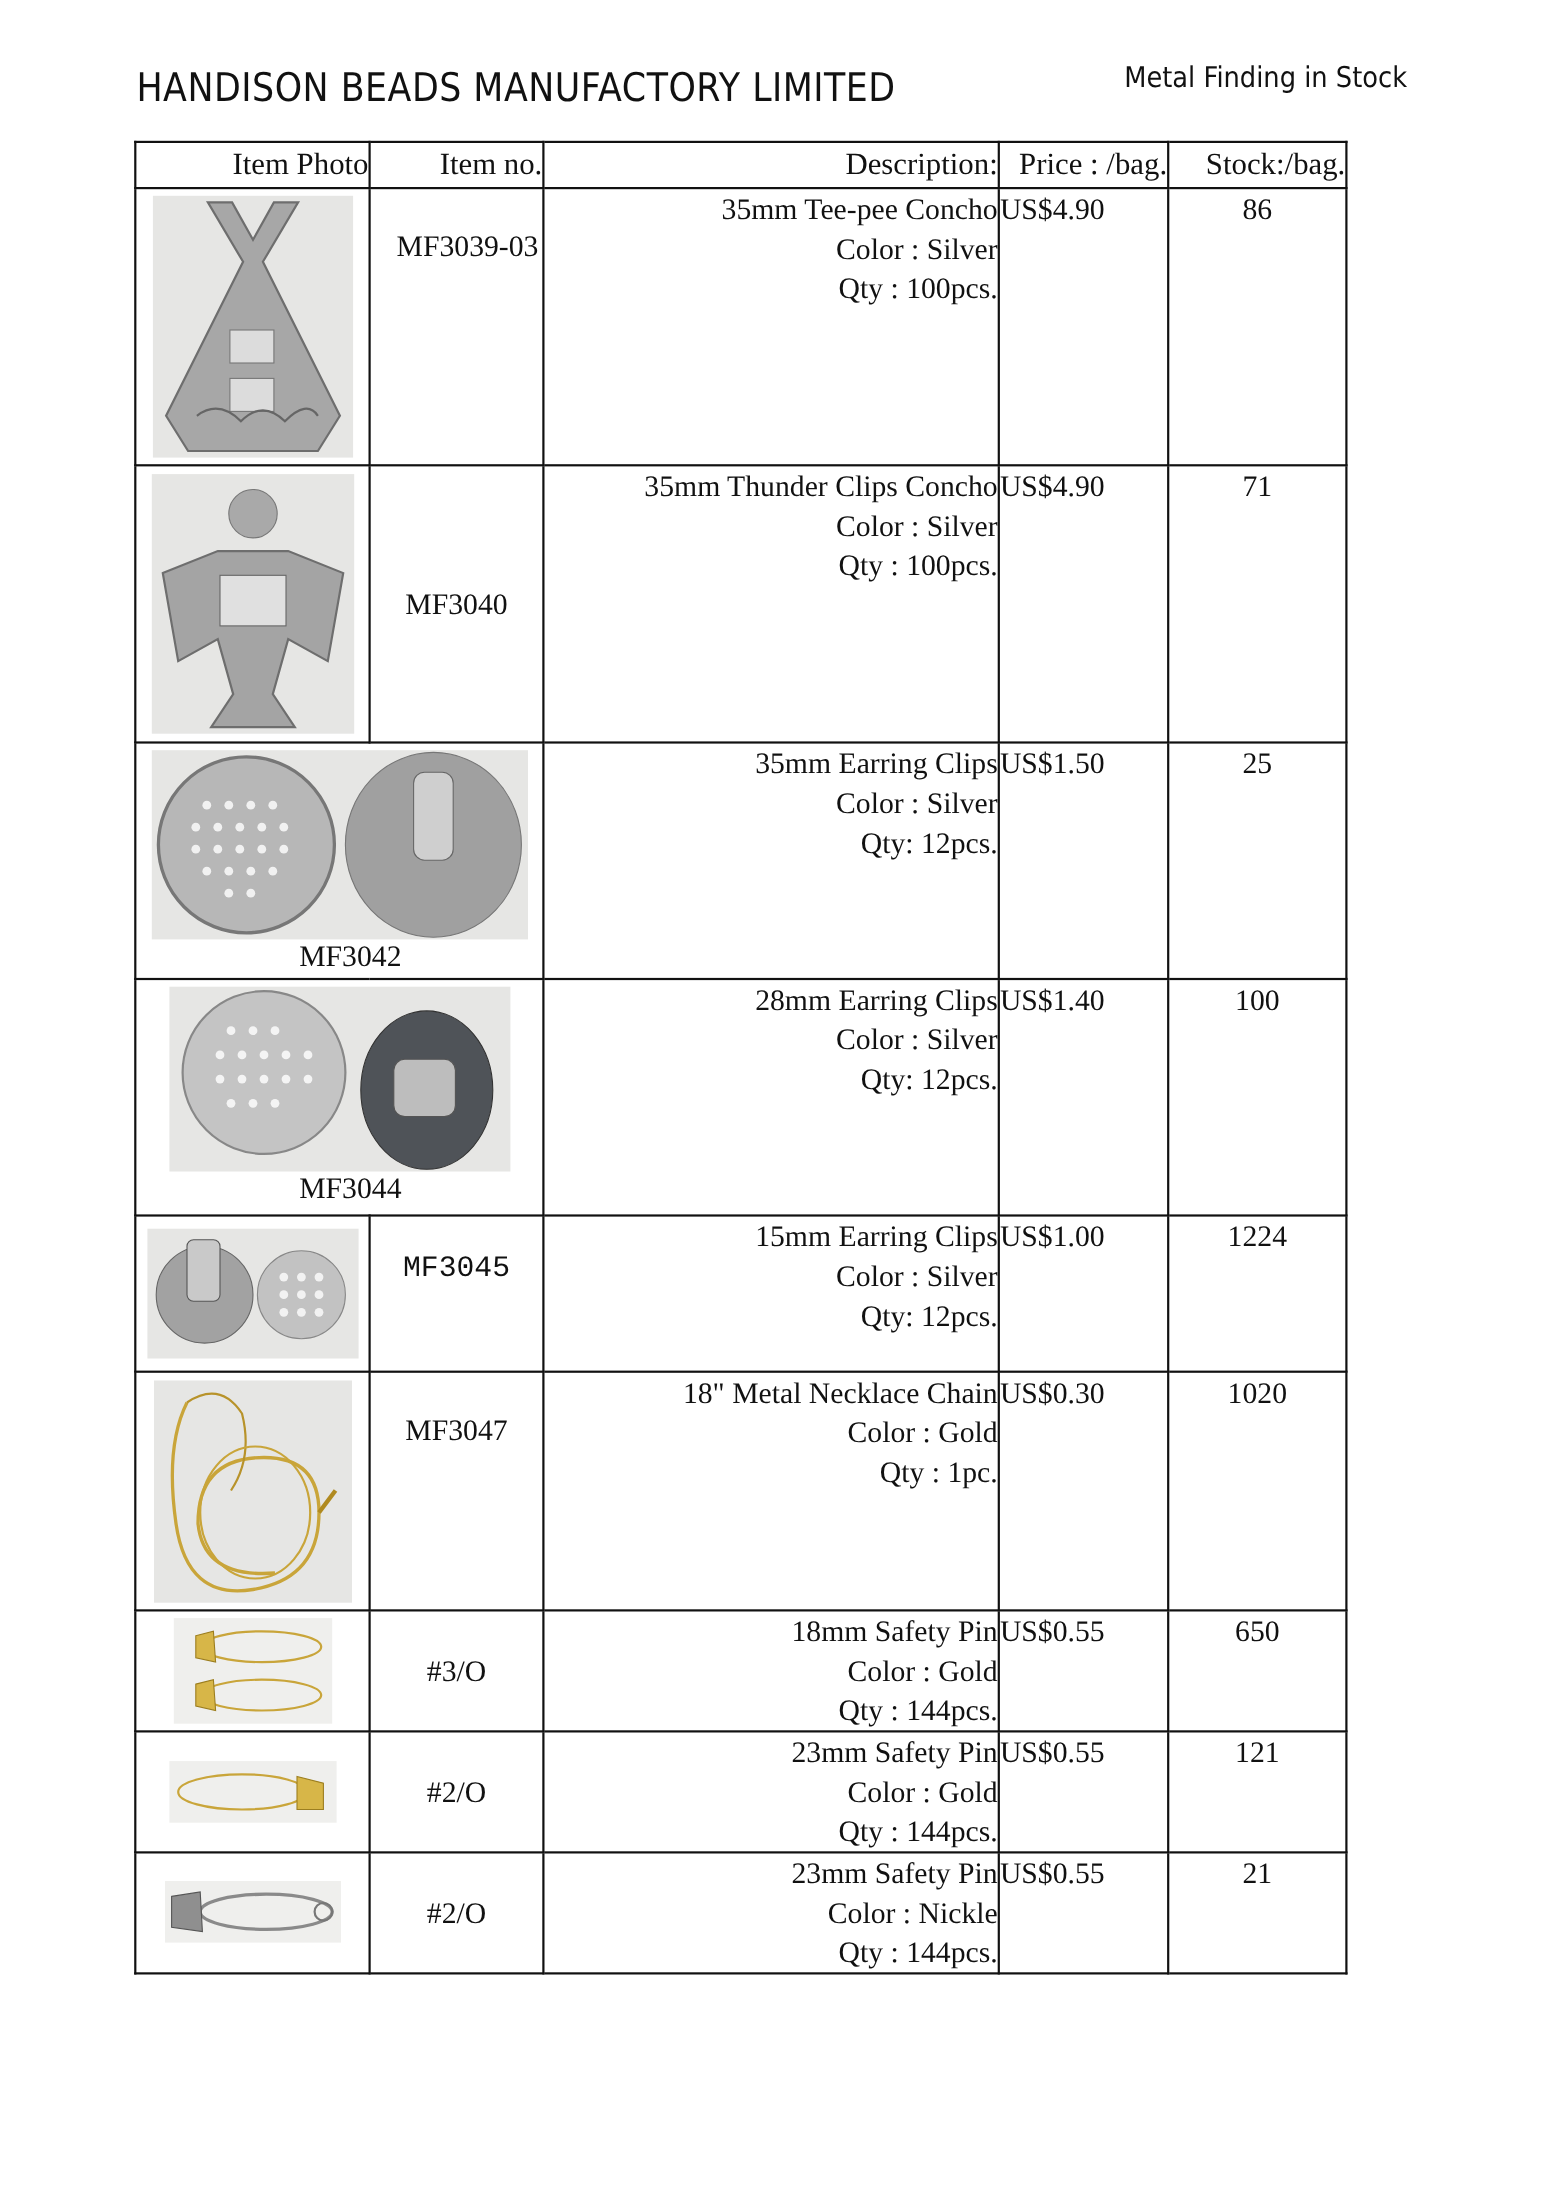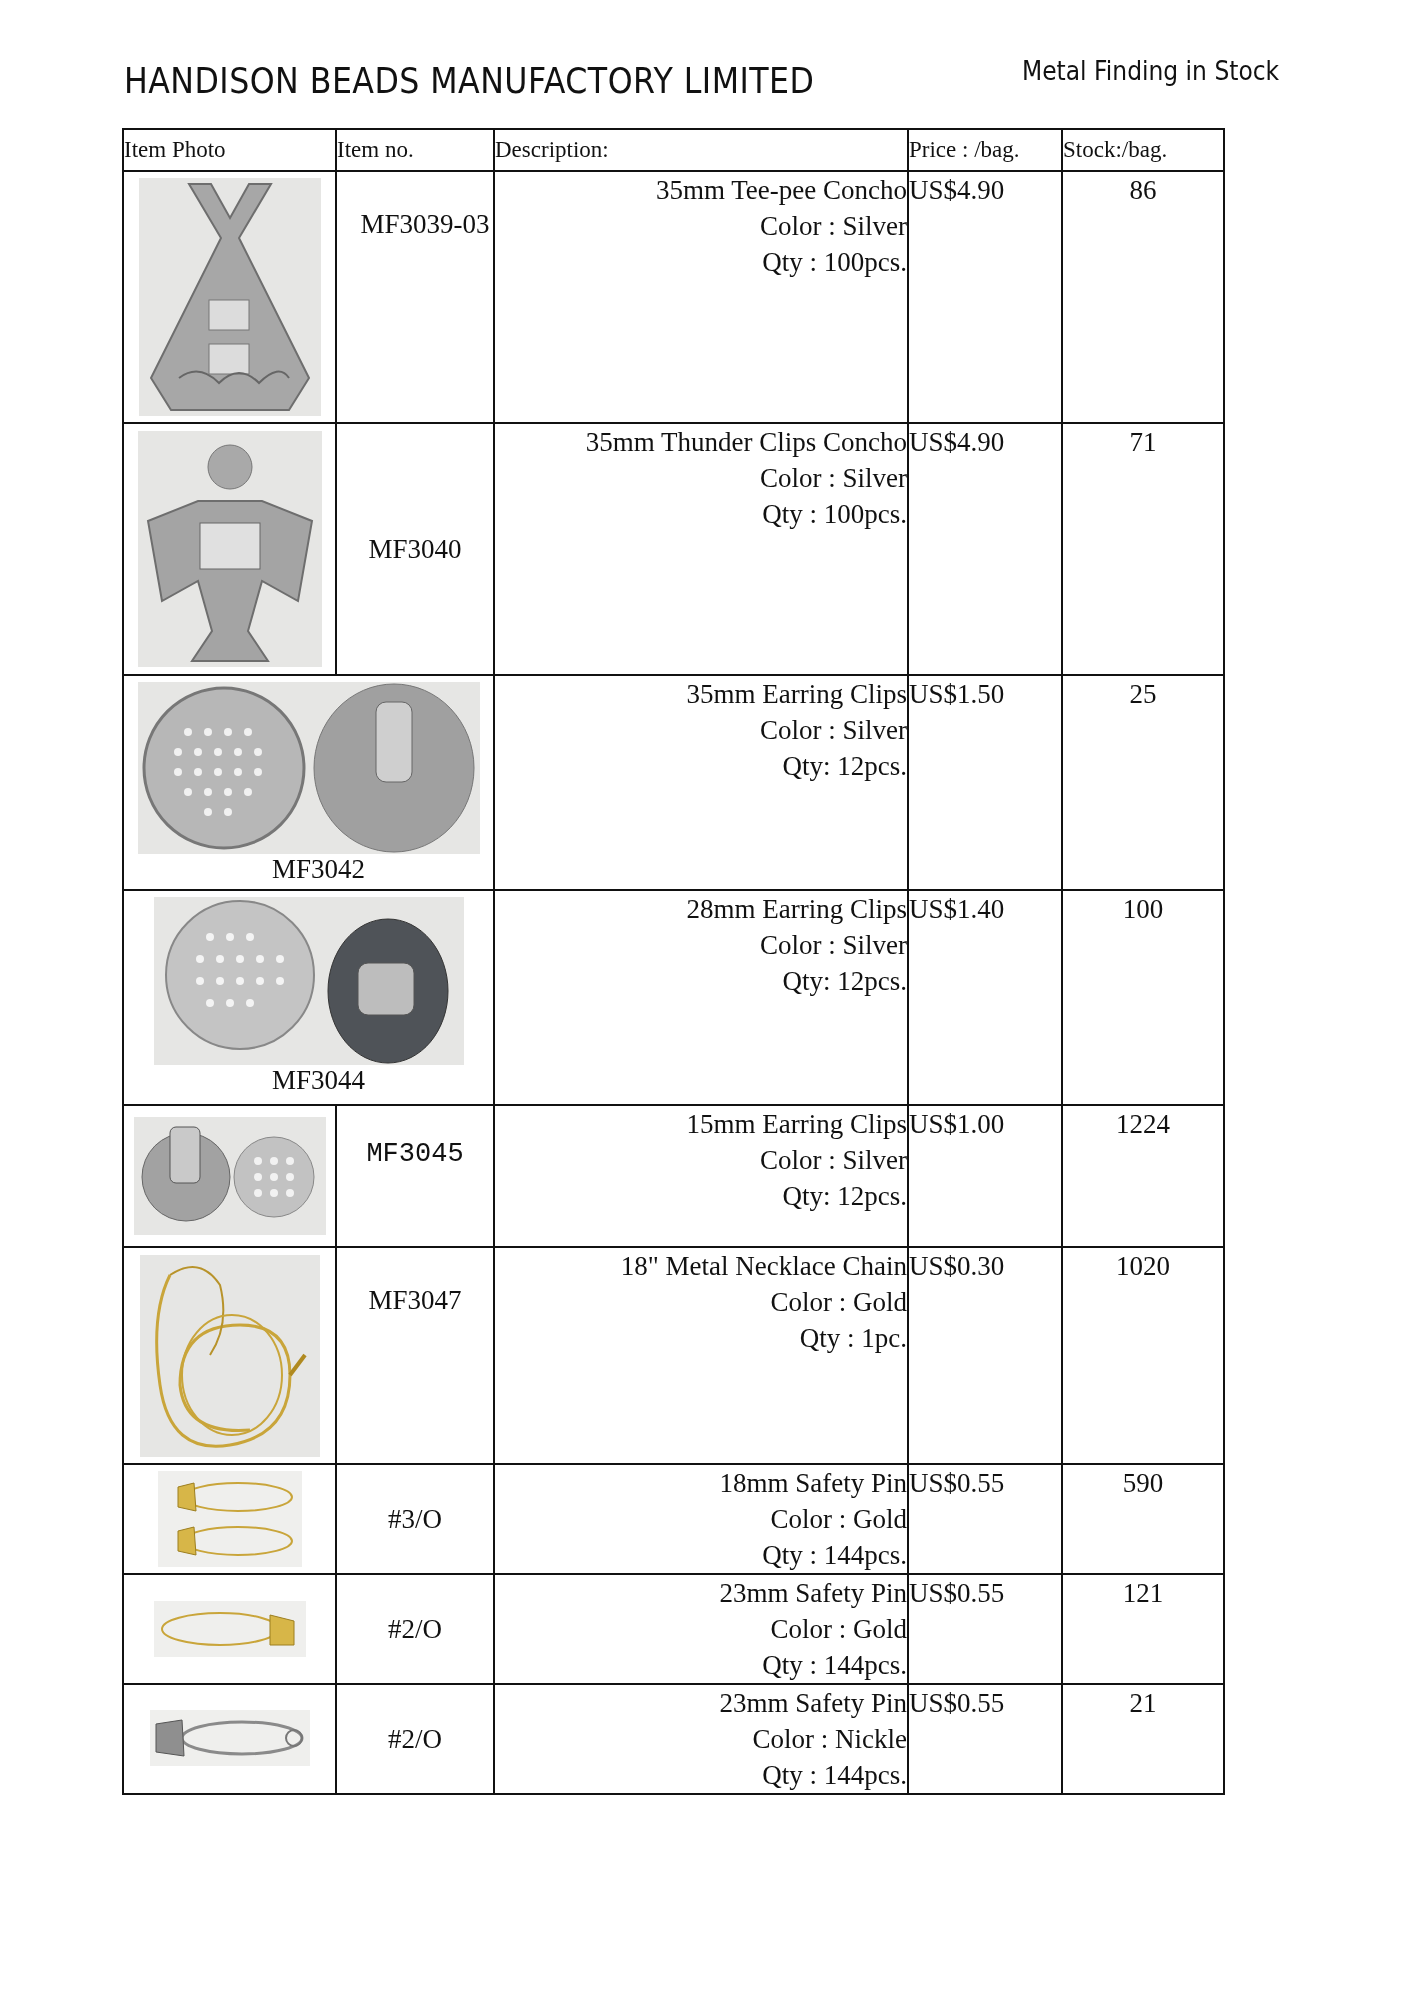--- a/index.html
+++ b/index.html
@@ -1,21 +1,21 @@
 <!DOCTYPE html>
 <html><head>
 <meta charset="utf-8">
 <style>
   html, body { margin:0; padding:0; background:#ffffff; }
   body { width:1414px; height:2000px; position:relative; overflow:hidden; font-family:"Liberation Serif", serif; color:#111; }
   .company { position:absolute; left:124px; top:60px; font-family:"DejaVu Sans", sans-serif; font-size:36px; letter-spacing:0.5px; transform:scaleX(0.88); transform-origin:left top; color:#111; }
   .subtitle { position:absolute; left:1022px; top:56px; font-family:"DejaVu Sans", sans-serif; font-size:26px; transform:scaleX(0.9); transform-origin:left top; color:#111; white-space:nowrap; }
   table.stock { position:absolute; left:122px; top:128px; border-collapse:collapse; table-layout:fixed; width:1101px; }
   table.stock td, table.stock th { border:2.5px solid #111; padding:0; vertical-align:top; font-weight:normal; font-size:27px; line-height:36px; }
-  table.stock th { height:40px; text-align:left; vertical-align:middle; font-size:23px; }
+  table.stock th { height:40px; text-align:right; vertical-align:middle; font-size:28px; }
   .col-photo { width:213px; } .col-no { width:158px; } .col-desc { width:414px; } .col-price { width:154px; } .col-stock { width:162px; }
   .itemno { text-align:center; vertical-align:middle !important; white-space:nowrap; overflow:visible; }
   .itemno.top { vertical-align:top !important; padding-top:34px !important; }
   .desc { padding-left:5px !important; white-space:nowrap; }
   .desc div { height:36px;text-align:right; }
   .price { }
   .stockv { text-align:center; }
   .photo-wrap { display:flex; align-items:center; justify-content:center; width:100%; height:100%; }
   .photo { background:#e6e6e4; position:relative; overflow:hidden; }
   .merged-label { text-align:center; font-size:27px; line-height:30px;margin-left:20px; }
@@ -244,21 +244,21 @@
           </div>
         </div>
       </td>
       <td class="itemno">#3/O</td>
       <td class="desc">
         <div>18mm Safety Pin</div>
         <div>Color : Gold</div>
         <div>Qty : 144pcs.</div>
       </td>
       <td class="price">US$0.55</td>
-      <td class="stockv">590</td>
+      <td class="stockv">650</td>
     </tr>
 
     <tr style="height:107px;">
       <td>
         <div class="photo-wrap" style="height:107px;">
           <div class="photo" style="width:152px;height:56px;background:#efefed;">
             <svg width="152" height="56" viewBox="0 0 152 56">
               <ellipse cx="66" cy="28" rx="58" ry="16" stroke="#c9a53a" stroke-width="2" fill="none"></ellipse>
               <path d="M116,14 L140,20 L140,44 L116,44 Z" fill="#d7b648" stroke="#9c7e1f"></path>
             </svg>

